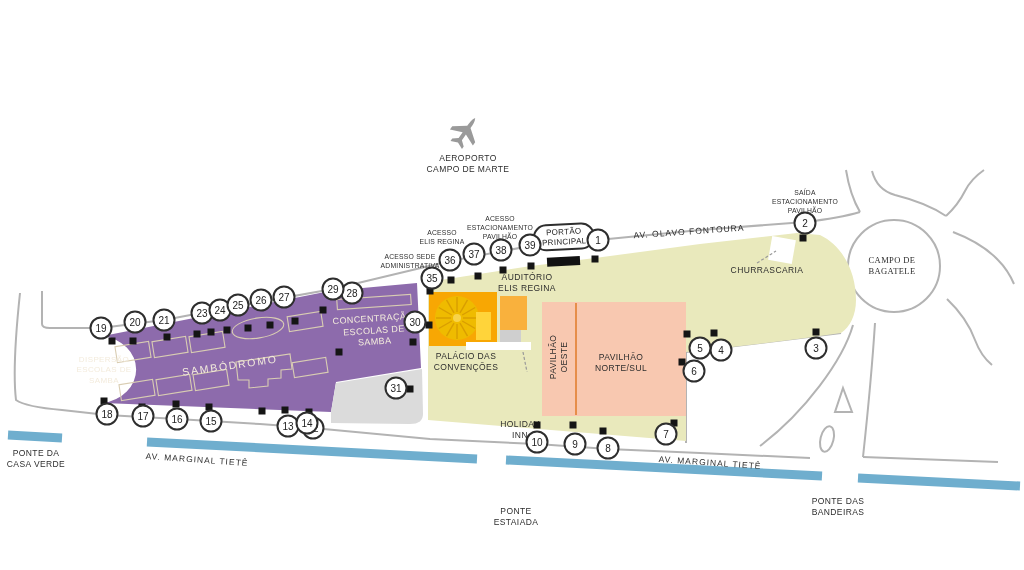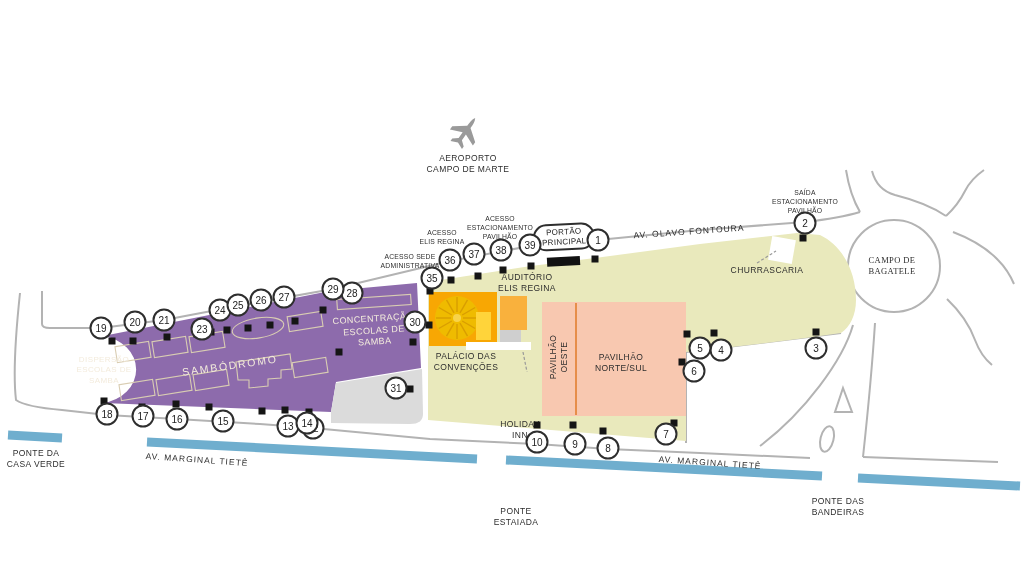--- a/index.html
+++ b/index.html
@@ -178,35 +178,35 @@
       <div class="mk" style="left: 575px; top: 444px;">9</div>
       <div class="sq" style="left: 573px; top: 425px;"></div>
       <div class="mk" style="left: 537px; top: 442px;">10</div>
       <div class="sq" style="left: 537px; top: 425px;"></div>
       <div class="mk" style="left: 313px; top: 428px;">12</div>
       <div class="sq" style="left: 309px; top: 412px;"></div>
       <div class="mk" style="left: 288px; top: 426px;">13</div>
       <div class="sq" style="left: 285px; top: 410px;"></div>
       <div class="mk" style="left: 260px; top: 423px; margin-left: 47px;">14</div>
       <div class="sq" style="left: 262px; top: 411px;"></div>
-      <div class="mk" style="left: 211px; top: 421px; margin-left: 12px;">15</div>
+      <div class="mk" style="left: 211px; top: 421px;">15</div>
       <div class="sq" style="left: 209px; top: 407px;"></div>
       <div class="mk" style="left: 177px; top: 419px;">16</div>
       <div class="sq" style="left: 176px; top: 404px;"></div>
       <div class="mk" style="left: 143px; top: 416px;">17</div>
       <div class="sq" style="left: 142px; top: 407px;"></div>
       <div class="mk" style="left: 107px; top: 414px;">18</div>
       <div class="sq" style="left: 104px; top: 401px;"></div>
       <div class="mk" style="left: 101px; top: 328px;">19</div>
       <div class="sq" style="left: 112px; top: 341px;"></div>
       <div class="mk" style="left: 135px; top: 322px; text-align: center;">20</div>
       <div class="sq" style="left: 133px; top: 341px;"></div>
       <div class="mk" style="left: 164px; top: 320px;">21</div>
       <div class="sq" style="left: 167px; top: 337px;"></div>
-      <div class="mk" style="left: 202px; top: 313px; margin-top: 16px;">23</div>
+      <div class="mk" style="left: 202px; top: 313px;">23</div>
       <div class="sq" style="left: 197px; top: 334px;"></div>
       <div class="mk" style="left: 220px; top: 310px;">24</div>
       <div class="sq" style="left: 211px; top: 332px;"></div>
       <div class="mk" style="left: 238px; top: 305px;">25</div>
       <div class="sq" style="left: 227px; top: 330px;"></div>
       <div class="mk" style="left: 261px; top: 300px;">26</div>
       <div class="sq" style="left: 248px; top: 328px;"></div>
       <div class="mk" style="left: 284px; top: 297px;">27</div>
       <div class="sq" style="left: 270px; top: 325px;"></div>
       <div class="mk" style="left: 309px; top: 293px; margin-left: 43px;">28</div>

